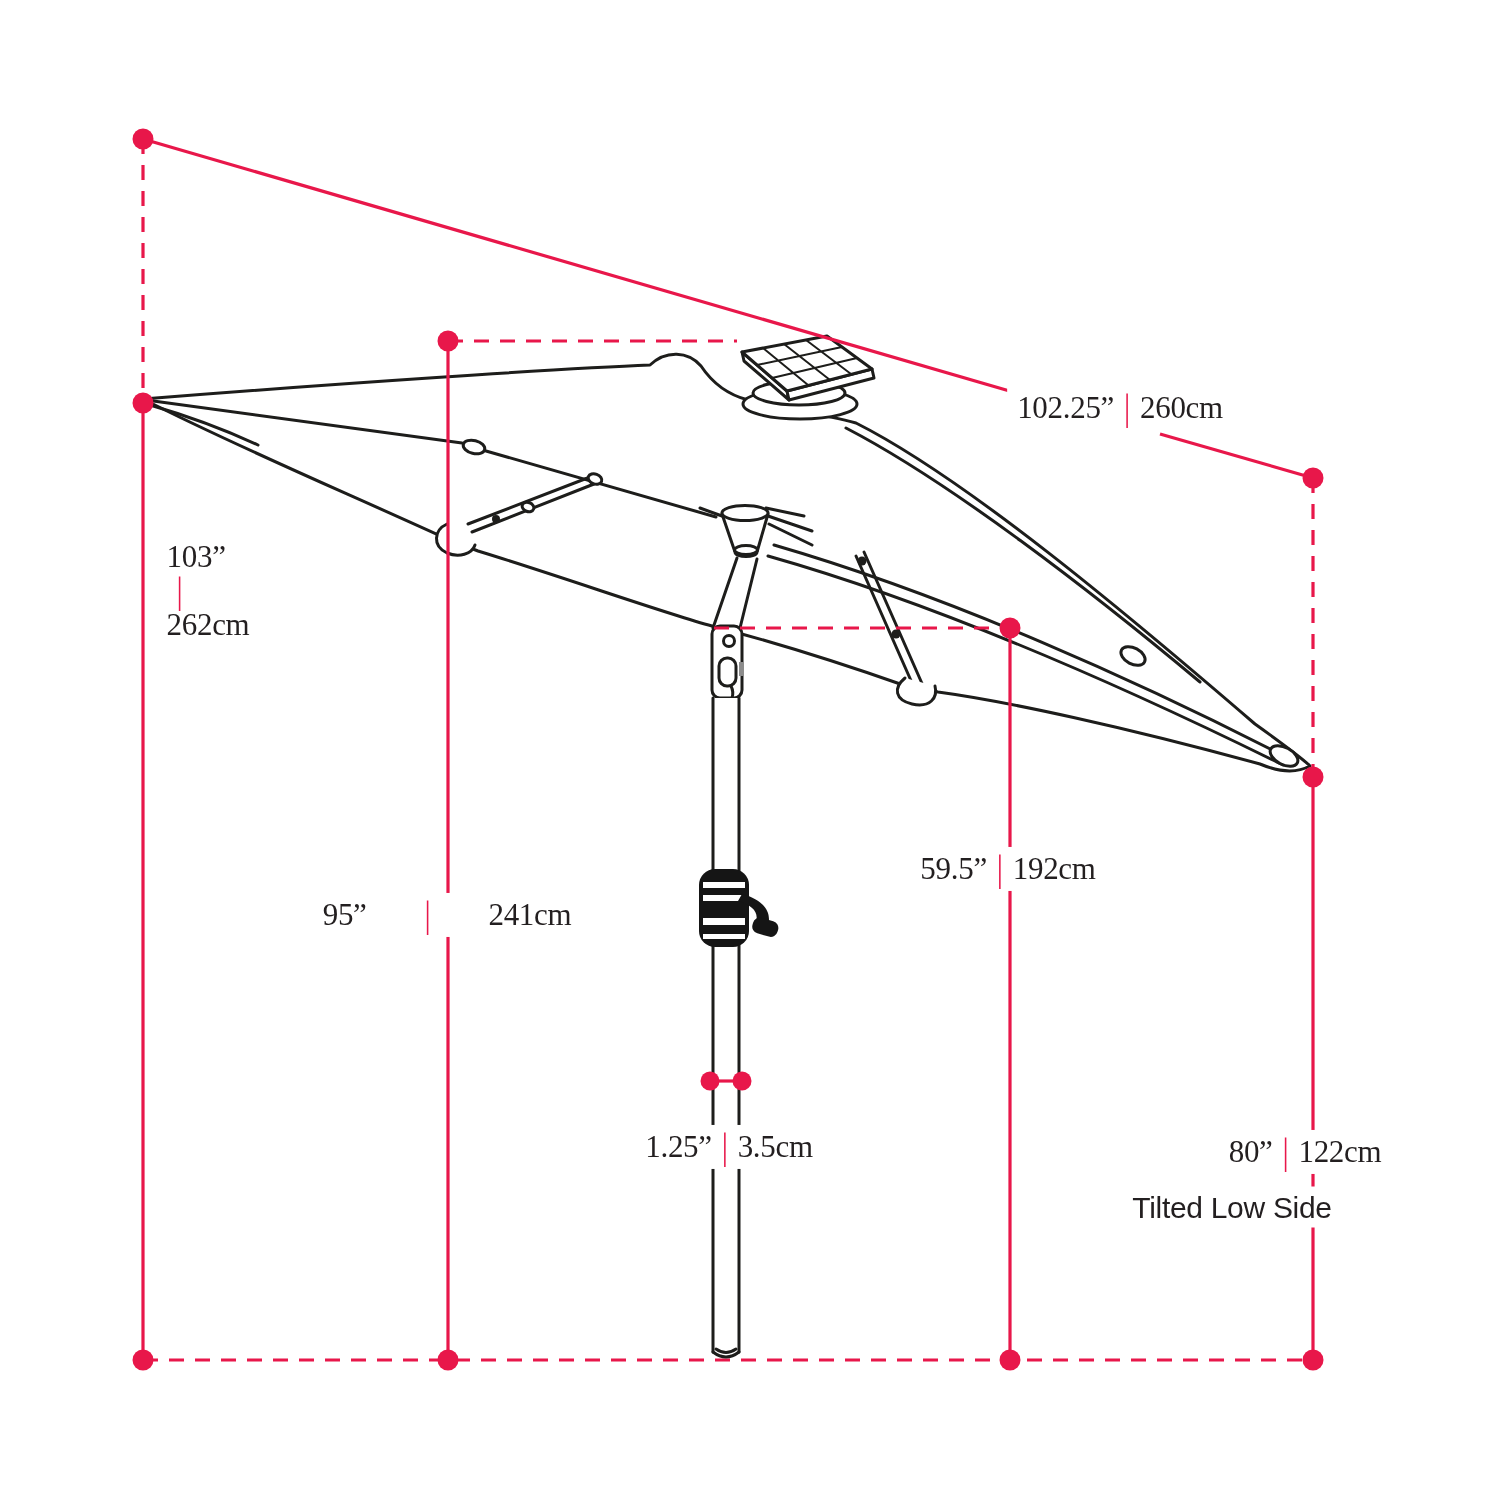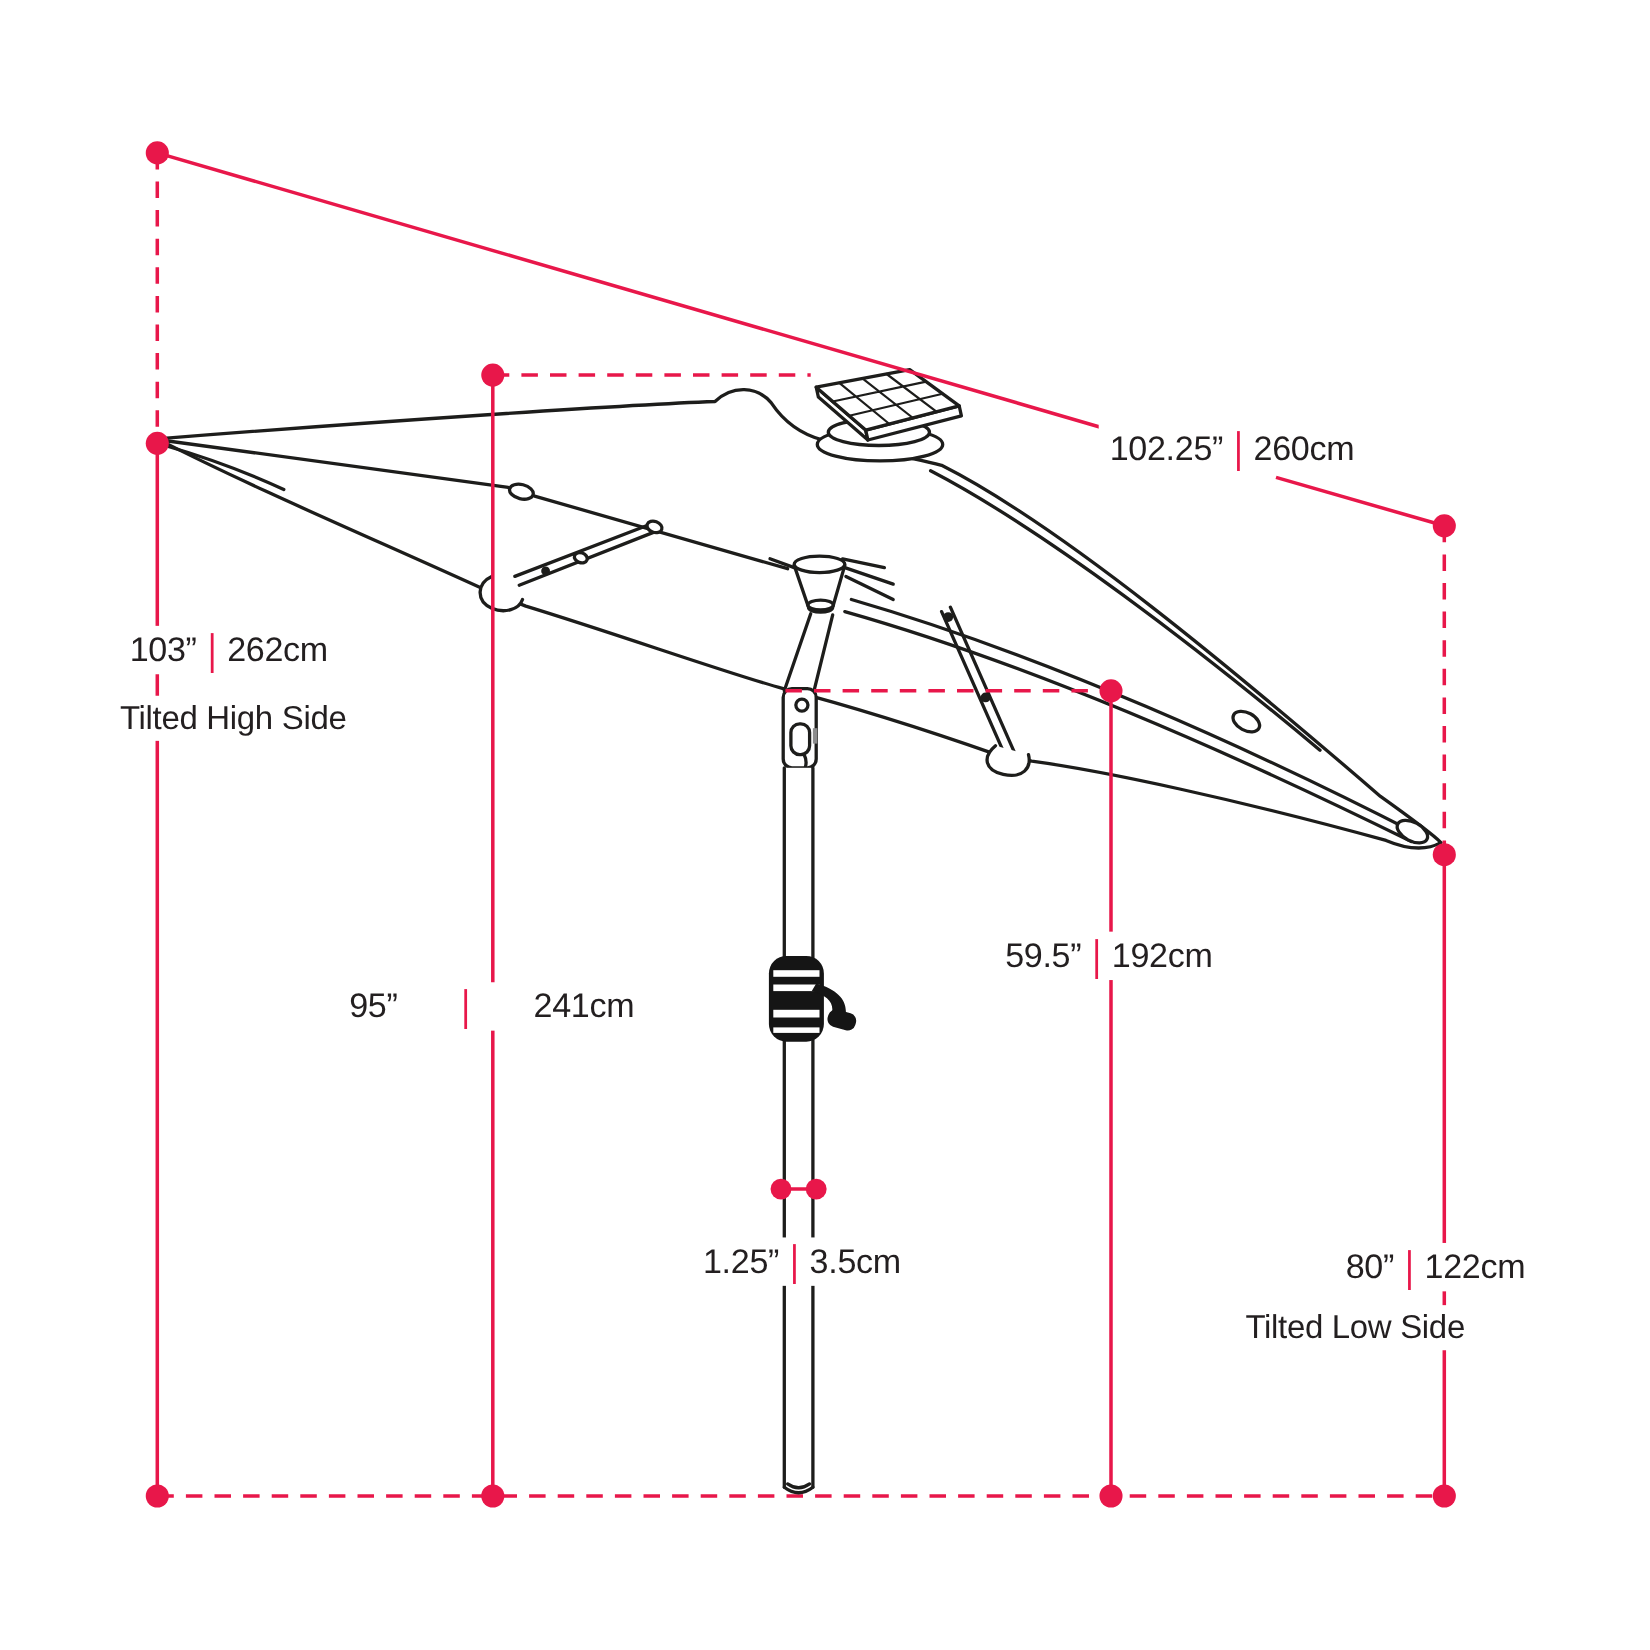--- a/index.html
+++ b/index.html
@@ -1,21 +1,21 @@
 <!DOCTYPE html>
 <html><head>
 <meta charset="utf-8">
 <style>
   html,body{margin:0;padding:0;background:#ffffff;}
   #canvas{position:relative;width:1500px;height:1500px;background:#ffffff;overflow:hidden;
           font-family:"Liberation Sans","DejaVu Sans",sans-serif;}
   #drawing{position:absolute;left:0;top:0;}
   .dim-label{position:absolute;transform:translate(-50%,-50%);display:flex;align-items:flex-start;
              white-space:nowrap;background:#ffffff;padding:5px 10px;color:#231f20;
-             font-size:31px;letter-spacing:-0.3px;line-height:1.1;z-index:3;}
+             font-size:31px;letter-spacing:-0.3px;line-height:1.1;z-index:3;font-family:Liberation Serif, serif;}
   .caption{position:absolute;transform:translate(-50%,-50%);white-space:nowrap;background:#ffffff;
            padding:4px 10px;color:#231f20;font-size:30px;letter-spacing:-0.3px;line-height:1.1;z-index:3;}
   .pipe{color:#e8174a;margin:0 10px;display:inline-block;transform:scaleY(1.25);font-weight:400;}
 </style>
 </head>
 <body>
 
 <div id="canvas">
 
   <svg id="drawing" width="1500" height="1500" viewBox="0 0 1500 1500" xmlns="http://www.w3.org/2000/svg">
@@ -140,26 +140,25 @@
       </g>
     </g>
   </svg>
 
   <div class="dim-label" style="left:1120px;top:408px;">
     <span>102.25”</span>
     <span class="pipe">|</span>
     <span>260cm</span>
   </div>
 
-  <div class="dim-label" style="left:208px;top:591px;">
+  <div class="dim-label" style="left:208px;top:591px;flex-direction:column;">
     <span>103”</span>
     <span class="pipe">|</span>
     <span>262cm</span>
   </div>
-  <div class="caption" style="left:212px;top:653px;">Tilted High Side</div>
 
   <div class="dim-label" style="left:447px;top:915px;gap:48px;">
     <span>95”</span>
     <span class="pipe">|</span>
     <span>241cm</span>
   </div>
 
   <div class="dim-label" style="left:1008px;top:869px;">
     <span>59.5”</span>
     <span class="pipe">|</span>

